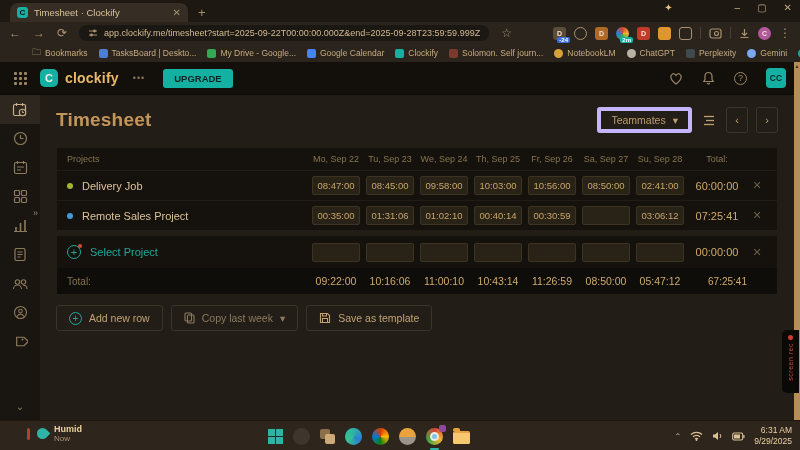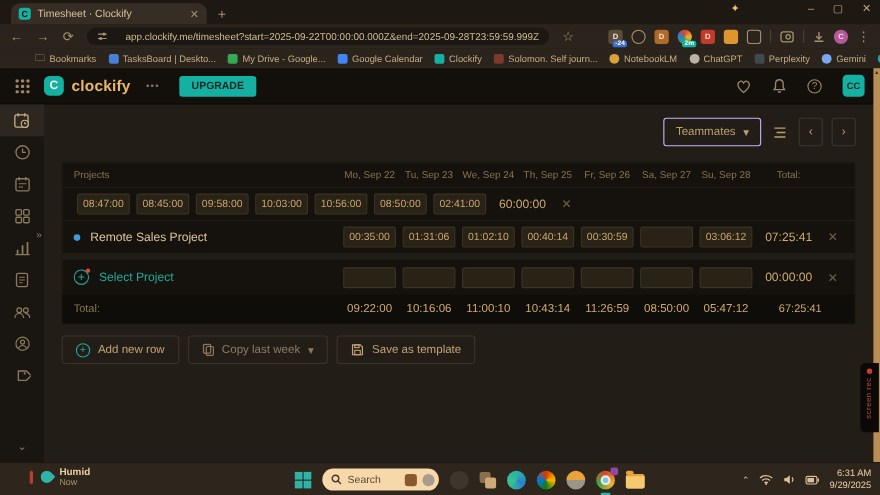--- a/index.html
+++ b/index.html
@@ -17,21 +17,21 @@
   .newtab { color:#a68f6d; font-size:13px; margin-left:10px; padding-bottom:2px; }
   #win-controls { position:absolute; top:2px; right:8px; display:flex; gap:17px; align-items:center;
     color:#c0a largely883; color:#c0a883; font-size:10px; }
   #win-controls span { color:#c0a883; }
   .sparkle-btn { margin-right:45px; color:#e7c389 !important; }
 
   #toolbar { position:absolute; top:22px; left:0; right:0; height:22px; background:#2b241c;
     display:flex; align-items:center; padding:0 9px; gap:12px; }
   .nav-glyph { color:#ab9270; font-size:12px; line-height:1; }
   #url-pill { height:16px; flex:0 0 352px; background:#1b1712; border-radius:8px;
-    display:flex; align-items:center; gap:16px; padding:0 9px; }
+    display:flex; align-items:center; gap:6px; padding:0 9px; }
   #url-text { font-size:9px; color:#d4bb92; white-space:nowrap; overflow:hidden; }
   #ext-area { display:flex; align-items:center; gap:8px; margin-left:auto; }
   .ext-ic { position:relative; width:13px; height:13px; border-radius:3px; display:flex; align-items:center; justify-content:center;
     font-size:7px; font-weight:bold; color:#f0e4d0; }
   .badge { position:absolute; bottom:-3px; right:-4px; background:#3b6fd4; color:#fff; font-size:6px;
     padding:0 2px; border-radius:2px; font-weight:bold; }
   .badge.teal { background:#14b1a2; }
   .vdiv { width:1px; height:12px; background:#4a3f30; }
 
   #bookmarksbar { position:absolute; top:44px; left:0; right:0; height:18px; background:#2b241c;
@@ -62,21 +62,21 @@
   #sidebar { position:absolute; top:33px; left:0; width:40px; bottom:0; background:#191510; }
   .side-item { height:29px; display:flex; align-items:center; justify-content:center; color:#8d7a5c; }
   .side-item.active { background:#2d2720; color:#c9b088; }
   #sidebar-expand { position:absolute; left:33px; top:146px; color:#9c8666; font-size:9px; z-index:3; }
   #side-chevron { position:absolute; bottom:8px; left:0; width:40px; text-align:center; color:#8d7a5c; font-size:10px; }
 
   #main { position:absolute; left:40px; top:33px; right:6px; bottom:0; }
   #title-row { height:50px; display:flex; align-items:center; padding:0 16px; }
   #page-title { font-size:19px; font-weight:bold; color:#c3955a; letter-spacing:.2px; }
   #controls { margin-left:auto; display:flex; align-items:center; gap:8px; }
-  .ctl-btn { border:1px solid #c4b5fd; border-radius:3px; background:transparent; color:#bf9e70;
+  .ctl-btn { border:4px solid #c4b5fd; border-radius:3px; background:transparent; color:#bf9e70;
     font-size:10.5px; height:26px; display:flex; align-items:center; gap:7px; padding:0 10px; }
   #range-btn { width:150px; color:#d9bd8f; }
   #range-btn .lbl { flex:1; text-align:left; }
   .sq-btn { width:22px; height:26px; border:1px solid #3e352a; border-radius:3px; background:transparent;
     color:#bf9e70; font-size:11px; display:flex; align-items:center; justify-content:center; padding:0; }
   .list-btn { border:none; padding:0 2px; }
 
   #table { margin:2px 16px 0; background:#15120d; border:1px solid #221d15; }
   .thead { display:flex; align-items:center; height:22px; padding:0 10px; font-size:9px; color:#87744f; }
   .col-name { flex:1; }
@@ -388,20 +388,21 @@
           <path d="M1.8 7.2 L7 2 L13 2 L13 8 L7.8 13.2 Z" fill="none" stroke="currentColor" stroke-width="1.2" transform="rotate(45 7.5 7.5)"></path>
       <circle cx="9.5" cy="5.5" r="1" fill="currentColor"></circle>
         </svg>
     </div>
     <div id="side-chevron">⌄</div>
   </div>
   <span id="sidebar-expand">»</span>
 
   <div id="main">
     <div id="title-row">
+      <span id="page-title">Timesheet</span>
       <div id="controls">
         <button class="ctl-btn">
           <span>Teammates</span>
           <span>▾</span>
         </button>
         <button class="ctl-btn list-btn">
           <svg width="14" height="11" viewBox="0 0 14 11">
               <g stroke="#bf9e70" stroke-width="1.3">
           <line x1="2" y1="1.5" x2="12" y2="1.5"></line>
                 <line x1="4" y1="5.5" x2="12" y2="5.5"></line>
@@ -426,20 +427,24 @@
         <span class="day-slot">We, Sep 24</span>
         <span class="day-slot">Th, Sep 25</span>
         <span class="day-slot">Fr, Sep 26</span>
         <span class="day-slot">Sa, Sep 27</span>
         <span class="day-slot">Su, Sep 28</span>
         <span class="col-total">Total:</span>
         <span class="col-x"></span>
       </div>
 
       <div class="trow">
+        <span class="proj">
+          <span class="dot" style="background: rgb(168, 179, 48);"></span>
+          <span>Delivery Job</span>
+        </span>
         <span class="day-slot">
             <span class="cell">08:47:00</span>
           </span>
         <span class="day-slot">
             <span class="cell">08:45:00</span>
           </span>
         <span class="day-slot">
             <span class="cell">09:58:00</span>
           </span>
         <span class="day-slot">
@@ -582,29 +587,20 @@
     </span>
   </div>
 
   <div id="tb-center">
     <span id="start">
         <div></div>
         <div></div>
         <div></div>
         <div></div>
       </span>
-    <span id="search-pill">
-      <svg width="10" height="10" viewBox="0 0 10 10">
-        <circle cx="4" cy="4" r="3" fill="none" stroke="#4a3b28" stroke-width="1.3"></circle>
-        <line x1="6.3" y1="6.3" x2="9" y2="9" stroke="#4a3b28" stroke-width="1.3"></line>
-      </svg>
-      <span class="s-txt">Search</span>
-      <span class="pill-mini" style="background:#8a5a2e;"></span>
-      <span class="pill-mini" style="background:#a99c8a;border-radius:50%;"></span>
-    </span>
     <span class="task-ic" style="background:#3e362c;"></span>
     <span class="ic-sq-stack">
         <span class="b"></span>
         <span class="f"></span>
       </span>
     <span class="task-ic ic-edge"></span>
     <span class="task-ic ic-m365"></span>
     <span class="task-ic ic-sphere"></span>
     <span class="task-ic ic-chrome">
       <span class="nbadge"></span>

